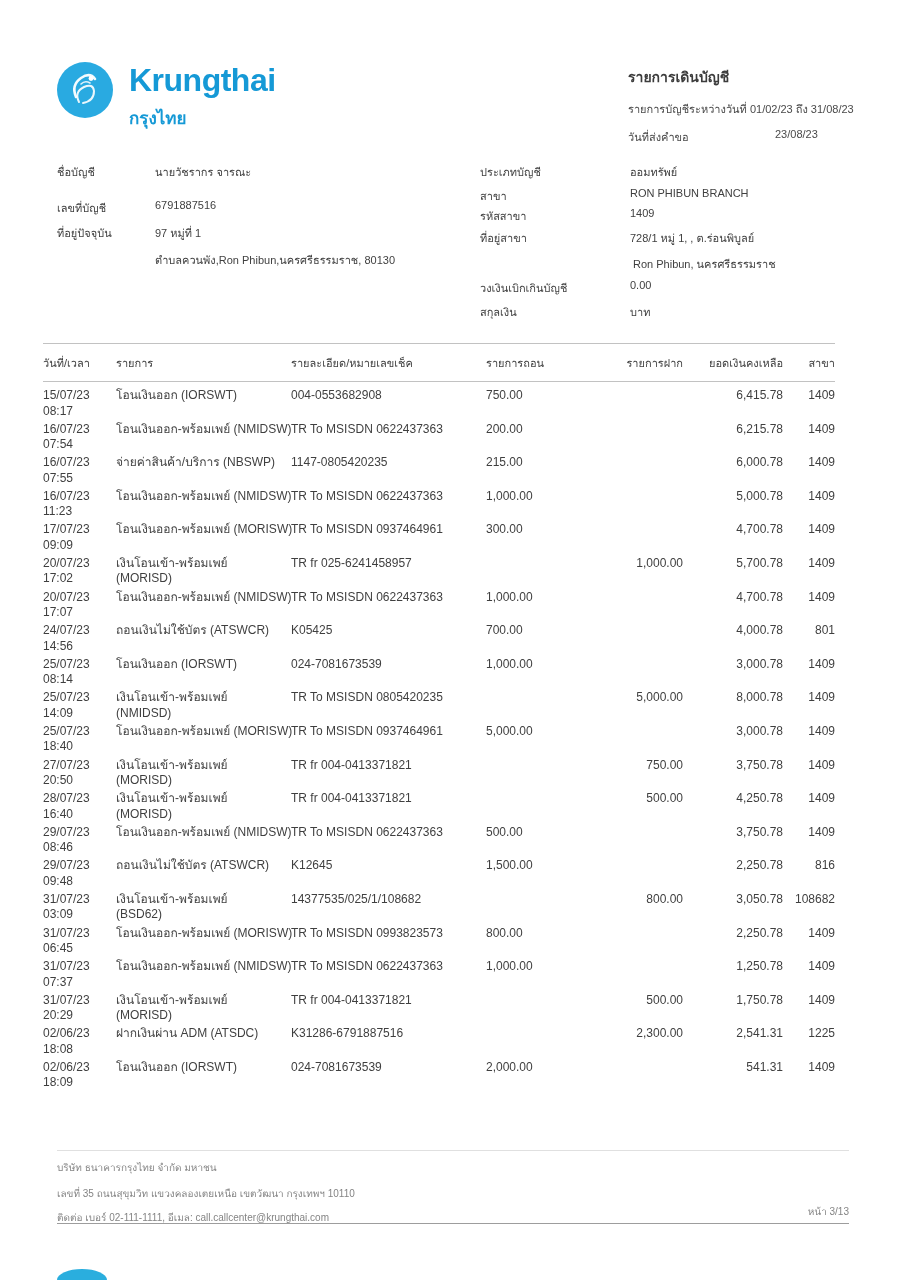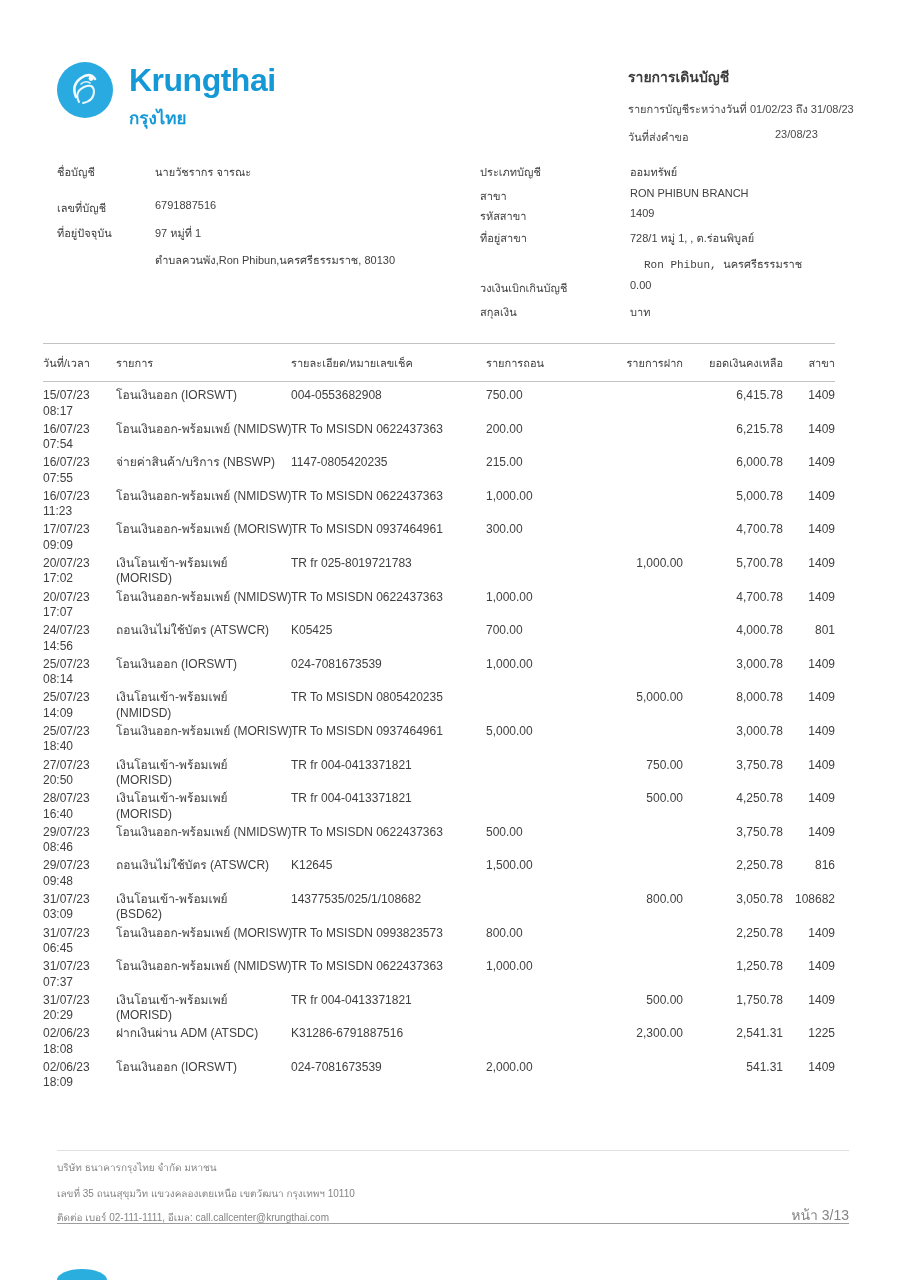--- a/index.html
+++ b/index.html
@@ -35,21 +35,21 @@
   .c-detail{width:195px;}
   .c-wd{width:105px;text-align:left;}
   .c-dp{width:92px;text-align:right;}
   .c-bal{width:100px;text-align:right;}
   .c-br{width:52px;text-align:right;}
   .sub{line-height:15.5px;}
   
   .foot-rule-top{position:absolute;left:57px;top:1150px;width:792px;border-top:1px solid #e0e0e0;}
   .foot-line{position:absolute;left:57px;font-size:10px;color:#848484;white-space:nowrap;}
   .foot-rule-bottom{position:absolute;left:57px;top:1223px;width:792px;border-top:1.5px solid #9d9d9d;}
-  .page-num{position:absolute;right:57px;top:1204px;font-size:14px;color:#848484;}
+  .page-num{position:absolute;right:57px;top:1204px;font-size:10px;color:#848484;}
   .next-page-peek{position:absolute;left:57px;bottom:0;width:50px;height:11px;background:#2aaede;
                   border-radius:50% 50% 0 0 / 100% 100% 0 0;}
 </style>
 </head>
 <body>
 
 <div class="page">
 
   <div class="logo-wrap">
     <svg class="logo-circle" viewBox="0 0 56 56">
@@ -100,21 +100,21 @@
   </div>
   <div class="info-row" style="left:480px;top:207px;width:370px;">
     <span class="lbl">รหัสสาขา</span>
     <span class="val" style="left:150px;">1409</span>
   </div>
   <div class="info-row" style="left:480px;top:229px;width:370px;">
     <span class="lbl">ที่อยู่สาขา</span>
     <span class="val" style="left:150px;">728/1 หมู่ 1, , ต.ร่อนพิบูลย์</span>
   </div>
   <div class="info-row" style="left:480px;top:255px;width:370px;">
-    <span class="val" style="left:164px;font-family:Liberation Mono, monospace;">Ron Phibun, นครศรีธรรมราช</span>
+    <span class="val" style="left:153px;">Ron Phibun, นครศรีธรรมราช</span>
   </div>
   <div class="info-row" style="left:480px;top:279px;width:370px;">
     <span class="lbl">วงเงินเบิกเกินบัญชี</span>
     <span class="val" style="left:150px;">0.00</span>
   </div>
   <div class="info-row" style="left:480px;top:303px;width:370px;">
     <span class="lbl">สกุลเงิน</span>
     <span class="val" style="left:150px;">บาท</span>
   </div>
 
@@ -206,21 +206,21 @@
     </div>
         <div class="trow">
       <div class="c c-date">
         <div class="sub">20/07/23</div>
         <div class="sub">17:02</div>
       </div>
       <div class="c c-desc">
         <div class="sub">เงินโอนเข้า-พร้อมเพย์</div>
         <div class="sub">(MORISD)</div>
       </div>
-      <div class="c c-detail"><span>TR fr 025-8019721783</span></div>
+      <div class="c c-detail"><span>TR fr 025-6241458957</span></div>
       <div class="c c-wd"><span></span></div>
       <div class="c c-dp"><span>1,000.00</span></div>
       <div class="c c-bal"><span>5,700.78</span></div>
       <div class="c c-br"><span>1409</span></div>
     </div>
         <div class="trow">
       <div class="c c-date">
         <div class="sub">20/07/23</div>
         <div class="sub">17:07</div>
       </div>

